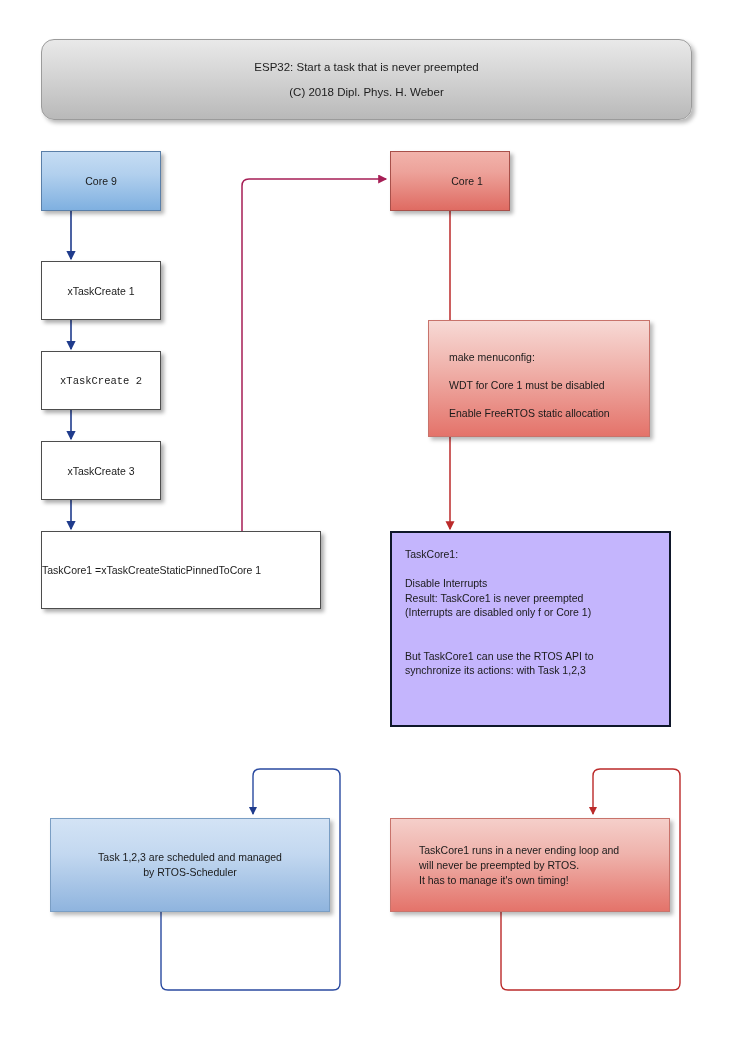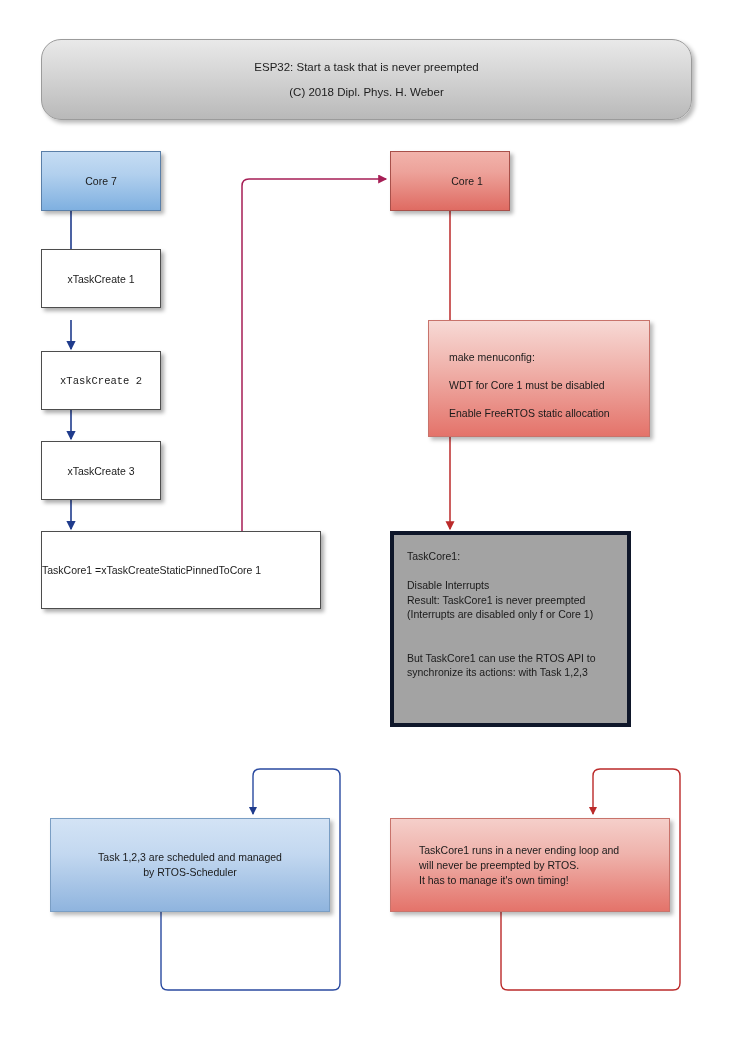--- a/index.html
+++ b/index.html
@@ -27,21 +27,21 @@
     z-index: 2;
   }
   .lbl {
     white-space: pre-line;
   }
 
   
   #title-banner {
     left: 41px; top: 39px;
     width: 651px; height: 81px;
-    border-radius: 20px;
+    border-radius: 13px;
     border: 1px solid #9b9b9b;
     background: linear-gradient(to bottom, #e9e9e9 0%, #d4d4d4 45%, #b9b9b9 100%);
     box-shadow: 3px 3px 4px rgba(0,0,0,0.28);
     display: flex;
     flex-direction: column;
     align-items: center;
     justify-content: center;
     gap: 13px;
   }
   #title-banner .line {
@@ -76,21 +76,21 @@
   .proc-box {
     width: 120px; height: 59px;
     background: #ffffff;
     border: 1px solid #4d4d4d;
     box-shadow: 3px 3px 4px rgba(0,0,0,0.33);
     display: flex;
     align-items: center;
     justify-content: center;
     font-size: 10.5px;
   }
-  #proc-create1 { left: 41px; top: 249px; }
+  #proc-create1 { left: 41px; top: 261px; }
   #proc-create2 { left: 41px; top: 351px; font-family: Liberation Mono, monospace; }
   #proc-create3 { left: 41px; top: 441px; }
 
   #proc-pinned {
     left: 41px; top: 531px;
     width: 280px; height: 78px;
     background: #ffffff;
     border: 1px solid #4d4d4d;
     box-shadow: 3px 3px 4px rgba(0,0,0,0.33);
     display: flex;
@@ -107,23 +107,23 @@
     background: linear-gradient(to bottom, #f7d9d5 0%, #f0b3ac 40%, #e4736a 100%);
     box-shadow: 3px 3px 4px rgba(0,0,0,0.28);
     padding: 22px 0 0 20px;
     font-size: 10.5px;
     line-height: 28px;
   }
 
   
   #taskcore1-desc {
     left: 390px; top: 531px;
-    width: 241px; height: 196px;
-    background: #a3a3a3;
-    border: 4px solid #0f172a;
+    width: 281px; height: 196px;
+    background: #c4b5fd;
+    border: 2px solid #0f172a;
     padding: 14px 0 0 13px;
     font-size: 10.5px;
     line-height: 14.5px;
   }
 
   
   .summary-box {
     width: 280px; height: 94px;
     box-shadow: 3px 3px 4px rgba(0,0,0,0.28);
     font-size: 10.5px;
@@ -181,21 +181,21 @@
 
   <path d="M501,912 L501,983 Q501,990 508,990 L673,990 Q680,990 680,983 L680,776 Q680,769 673,769 L600,769 Q593,769 593,776 L593,814" fill="none" stroke="#bb2a2a" stroke-width="1.4" marker-end="url(#arrow-red)"></path>
 </svg>
 
 <div class="node" id="title-banner">
   <div class="line">ESP32: Start a task that is never preempted</div>
   <div class="line">(C) 2018 Dipl. Phys. H. Weber</div>
 </div>
 
 <div class="node core-box" id="core0-box">
-  <span>Core 7</span>
+  <span>Core 9</span>
 </div>
 
 <div class="node core-box" id="core1-box">
   <span>Core 1</span>
 </div>
 
 <div class="node proc-box" id="proc-create1">
   <span>xTaskCreate 1</span>
 </div>
 <div class="node proc-box" id="proc-create2">

